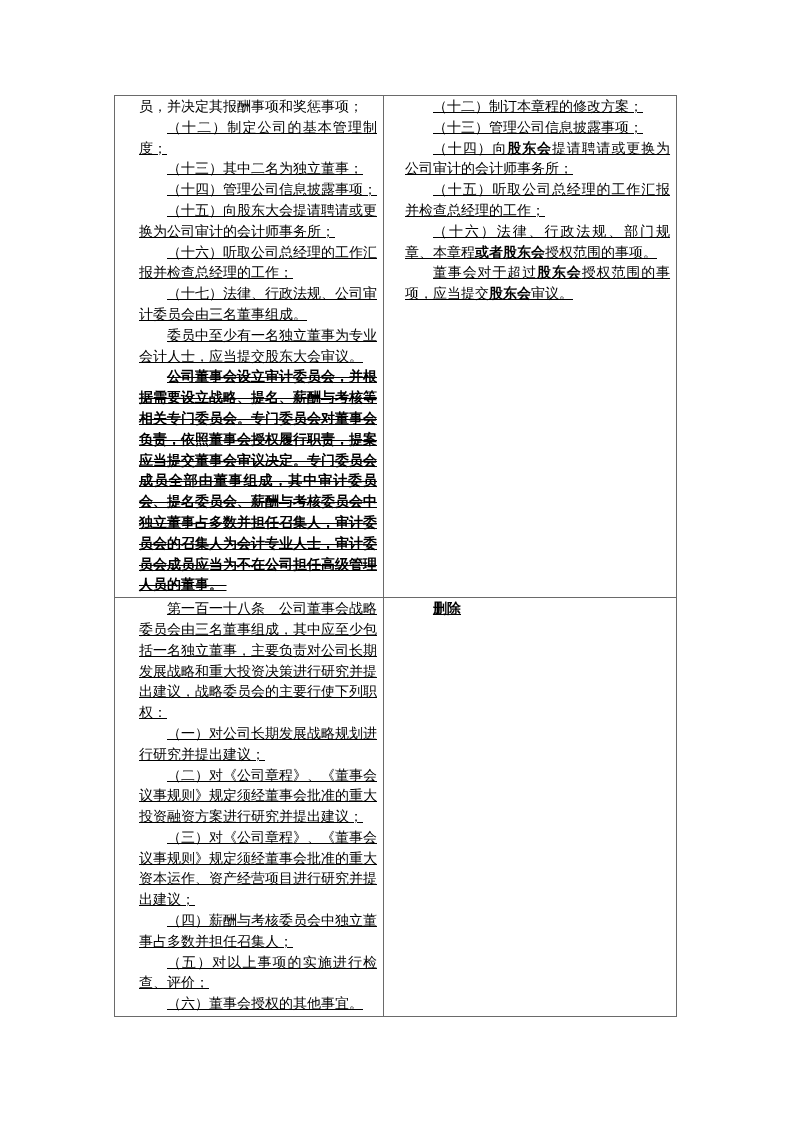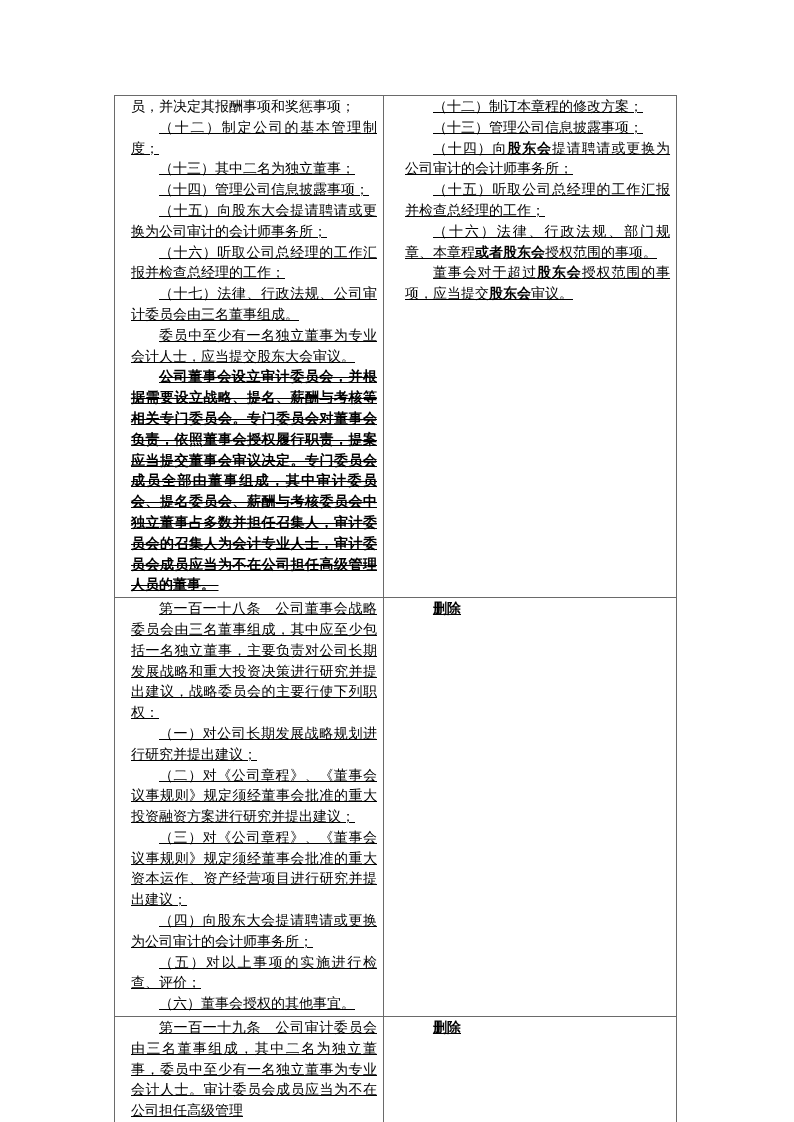--- a/index.html
+++ b/index.html
@@ -25,21 +25,21 @@
     table-layout: fixed;
   }
   table.cmp-table td {
     border: 1px solid #6a6a6a;
     vertical-align: top;
     font-size: 14px;
     line-height: 20.8px;
     color: #000000;
     overflow: hidden;
   }
-  td.cell-left  { padding: 1px 6px 1px 16px; }
+  td.cell-left  { padding: 1px 6px 1px 24px; }
   td.cell-right { padding: 1px 6px 1px 21px; }
   table.cmp-table tr:nth-child(1) td { height: 458px; }
   table.cmp-table tr:nth-child(2) td { height: 373px; margin-left: 38px; }
   table.cmp-table tr:nth-child(3) td { height: 80px; }
   p.para {
     margin: 0;
     padding: 0;
     text-align: justify;
     word-break: break-all;
   }
@@ -78,31 +78,23 @@
             <p class="para indent"><span class="run">（十六）法律、行政法规、部门规章、本章程</span><span class="run bold">或者股东会</span><span class="run">授权范围的事项。</span></p>
             <p class="para indent"><span class="run">董事会对于超过</span><span class="run bold">股东会</span><span class="run">授权范围的事项，应当提交</span><span class="run bold">股东会</span><span class="run">审议。</span></p>
           </td>
         </tr>
         <tr>
           <td class="cell-left">
             <p class="para indent"><span class="run">第一百一十八条　公司董事会战略委员会由三名董事组成，其中应至少包括一名独立董事，主要负责对公司长期发展战略和重大投资决策进行研究并提出建议，战略委员会的主要行使下列职权：</span></p>
             <p class="para indent"><span class="run">（一）对公司长期发展战略规划进行研究并提出建议；</span></p>
             <p class="para indent"><span class="run">（二）对《公司章程》、《董事会议事规则》规定须经董事会批准的重大投资融资方案进行研究并提出建议；</span></p>
             <p class="para indent"><span class="run">（三）对《公司章程》、《董事会议事规则》规定须经董事会批准的重大资本运作、资产经营项目进行研究并提出建议；</span></p>
-            <p class="para indent"><span class="run">（四）向股东大会提请聘请或更换为公司审计的会计师事务所；</span></p>
+            <p class="para indent"><span class="run">（四）薪酬与考核委员会中独立董事占多数并担任召集人；</span></p>
             <p class="para indent"><span class="run">（五）对以上事项的实施进行检查、评价；</span></p>
             <p class="para indent"><span class="run">（六）董事会授权的其他事宜。</span></p>
-          </td>
-          <td class="cell-right">
-            <p class="para indent"><span class="run bold">删除</span></p>
-          </td>
-        </tr>
-        <tr>
-          <td class="cell-left">
-            <p class="para indent"><span class="run">第一百一十九条　公司审计委员会由三名董事组成，其中二名为独立董事，委员中至少有一名独立董事为专业会计人士。审计委员会成员应当为不在公司担任高级管理</span></p>
           </td>
           <td class="cell-right">
             <p class="para indent"><span class="run bold">删除</span></p>
           </td>
         </tr>
       </tbody>
   </table>
 </div>
 
 </body></html>

